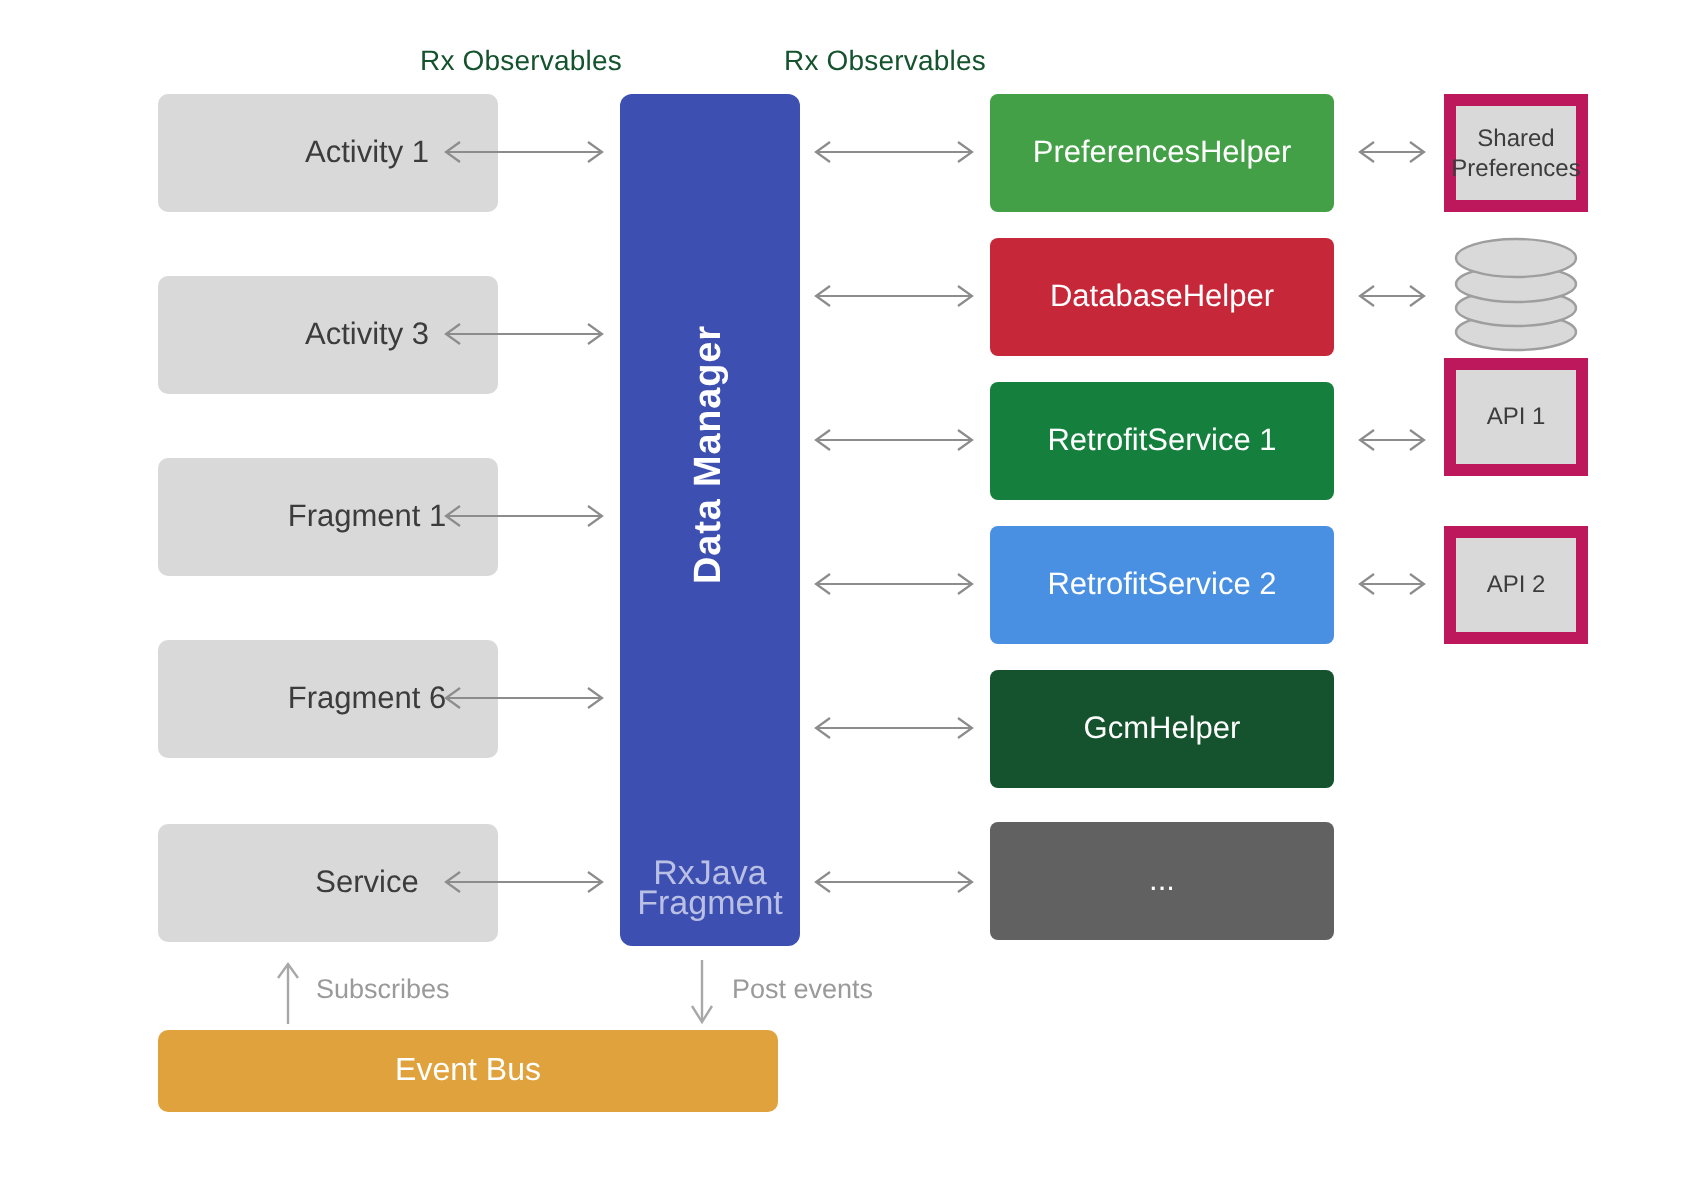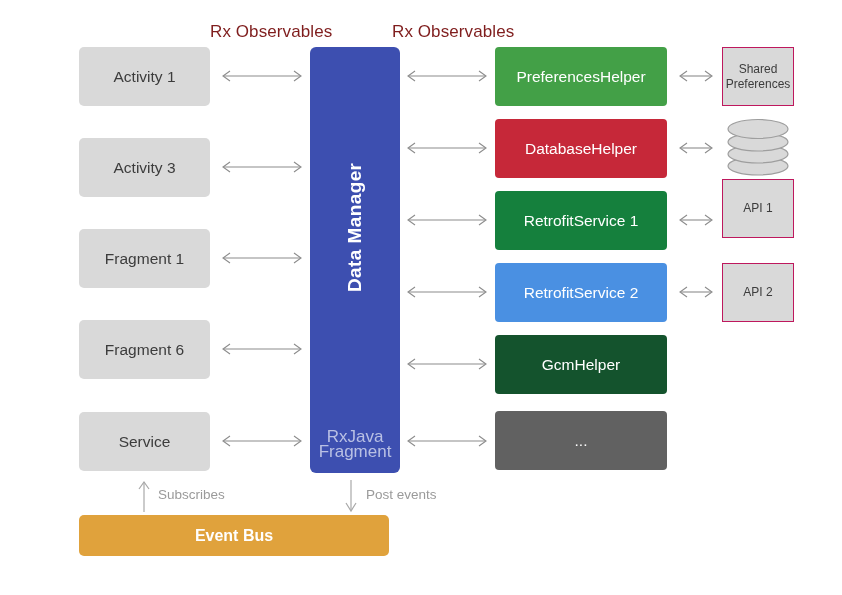--- a/index.html
+++ b/index.html
@@ -15,38 +15,39 @@
     position: relative;
     width: 842px;
     height: 595px;
     background: #ffffff;
     overflow: hidden;
   }
   .abs { position: absolute; }
 
   
   .hdr-label {
-    font-size: 17px;
-    color: #7f1d1d;
+    font-size: 14px;
+    color: #14532d;
     white-space: nowrap;
     letter-spacing: 0.1px;
   }
 
   
   .client-box {
     left: 79px;
     width: 131px;
     height: 59px;
     background: #d9d9d9;
     border-radius: 5px;
     display: flex;
     align-items: center;
     justify-content: center;
     color: #3c3c3c;
     font-size: 15.5px;
+    padding-left: 39px;
   }
 
   
   #data-manager {
     left: 310px;
     top: 47px;
     width: 90px;
     height: 426px;
     background: #3f51b5;
     background: #3d4fb0;
@@ -91,21 +92,21 @@
     color: #ffffff;
     font-size: 15.5px;
   }
 
   
   .backend-box {
     left: 722px;
     width: 72px;
     height: 59px;
     background: #d9d9d9;
-    border: 1px solid #be185d;
+    border: 6px solid #be185d;
     box-sizing: border-box;
     display: flex;
     align-items: center;
     justify-content: center;
     text-align: center;
     color: #3c3c3c;
     font-size: 12px;
     line-height: 15px;
   }
 
@@ -119,21 +120,21 @@
     top: 515px;
     width: 310px;
     height: 41px;
     background: #e0a23c;
     border-radius: 5px;
     display: flex;
     align-items: center;
     justify-content: center;
     color: #ffffff;
     font-size: 16px;
-    font-weight: bold;
+    font-weight: normal;
   }
 
   
   .arrow-h svg, .arrow-v svg { display: block; }
 
   .edge-label {
     font-size: 13.5px;
     color: #9a9a9a;
     white-space: nowrap;
   }

